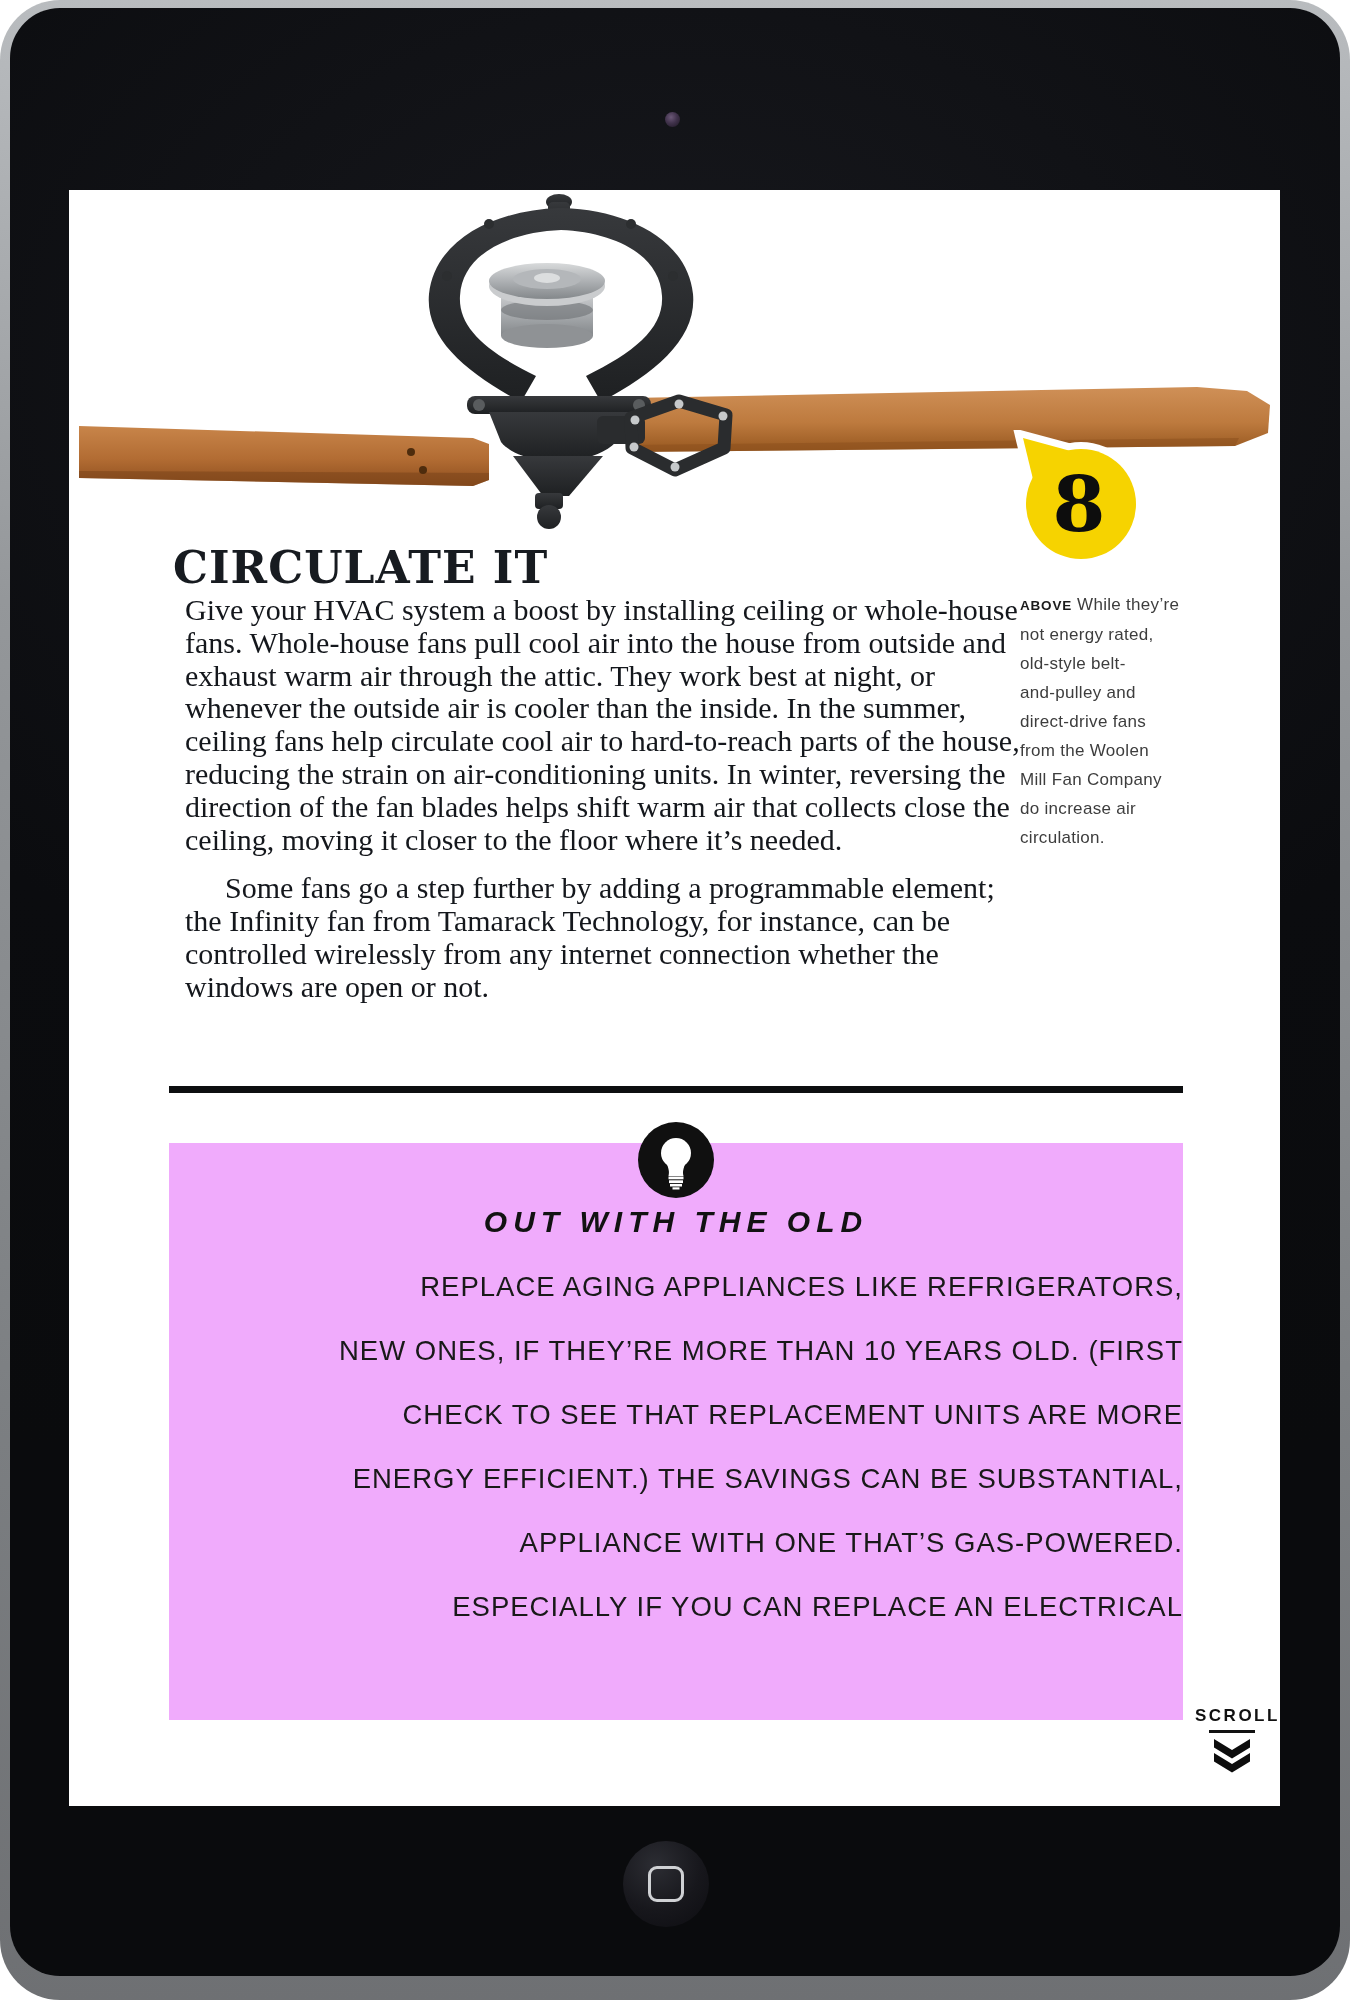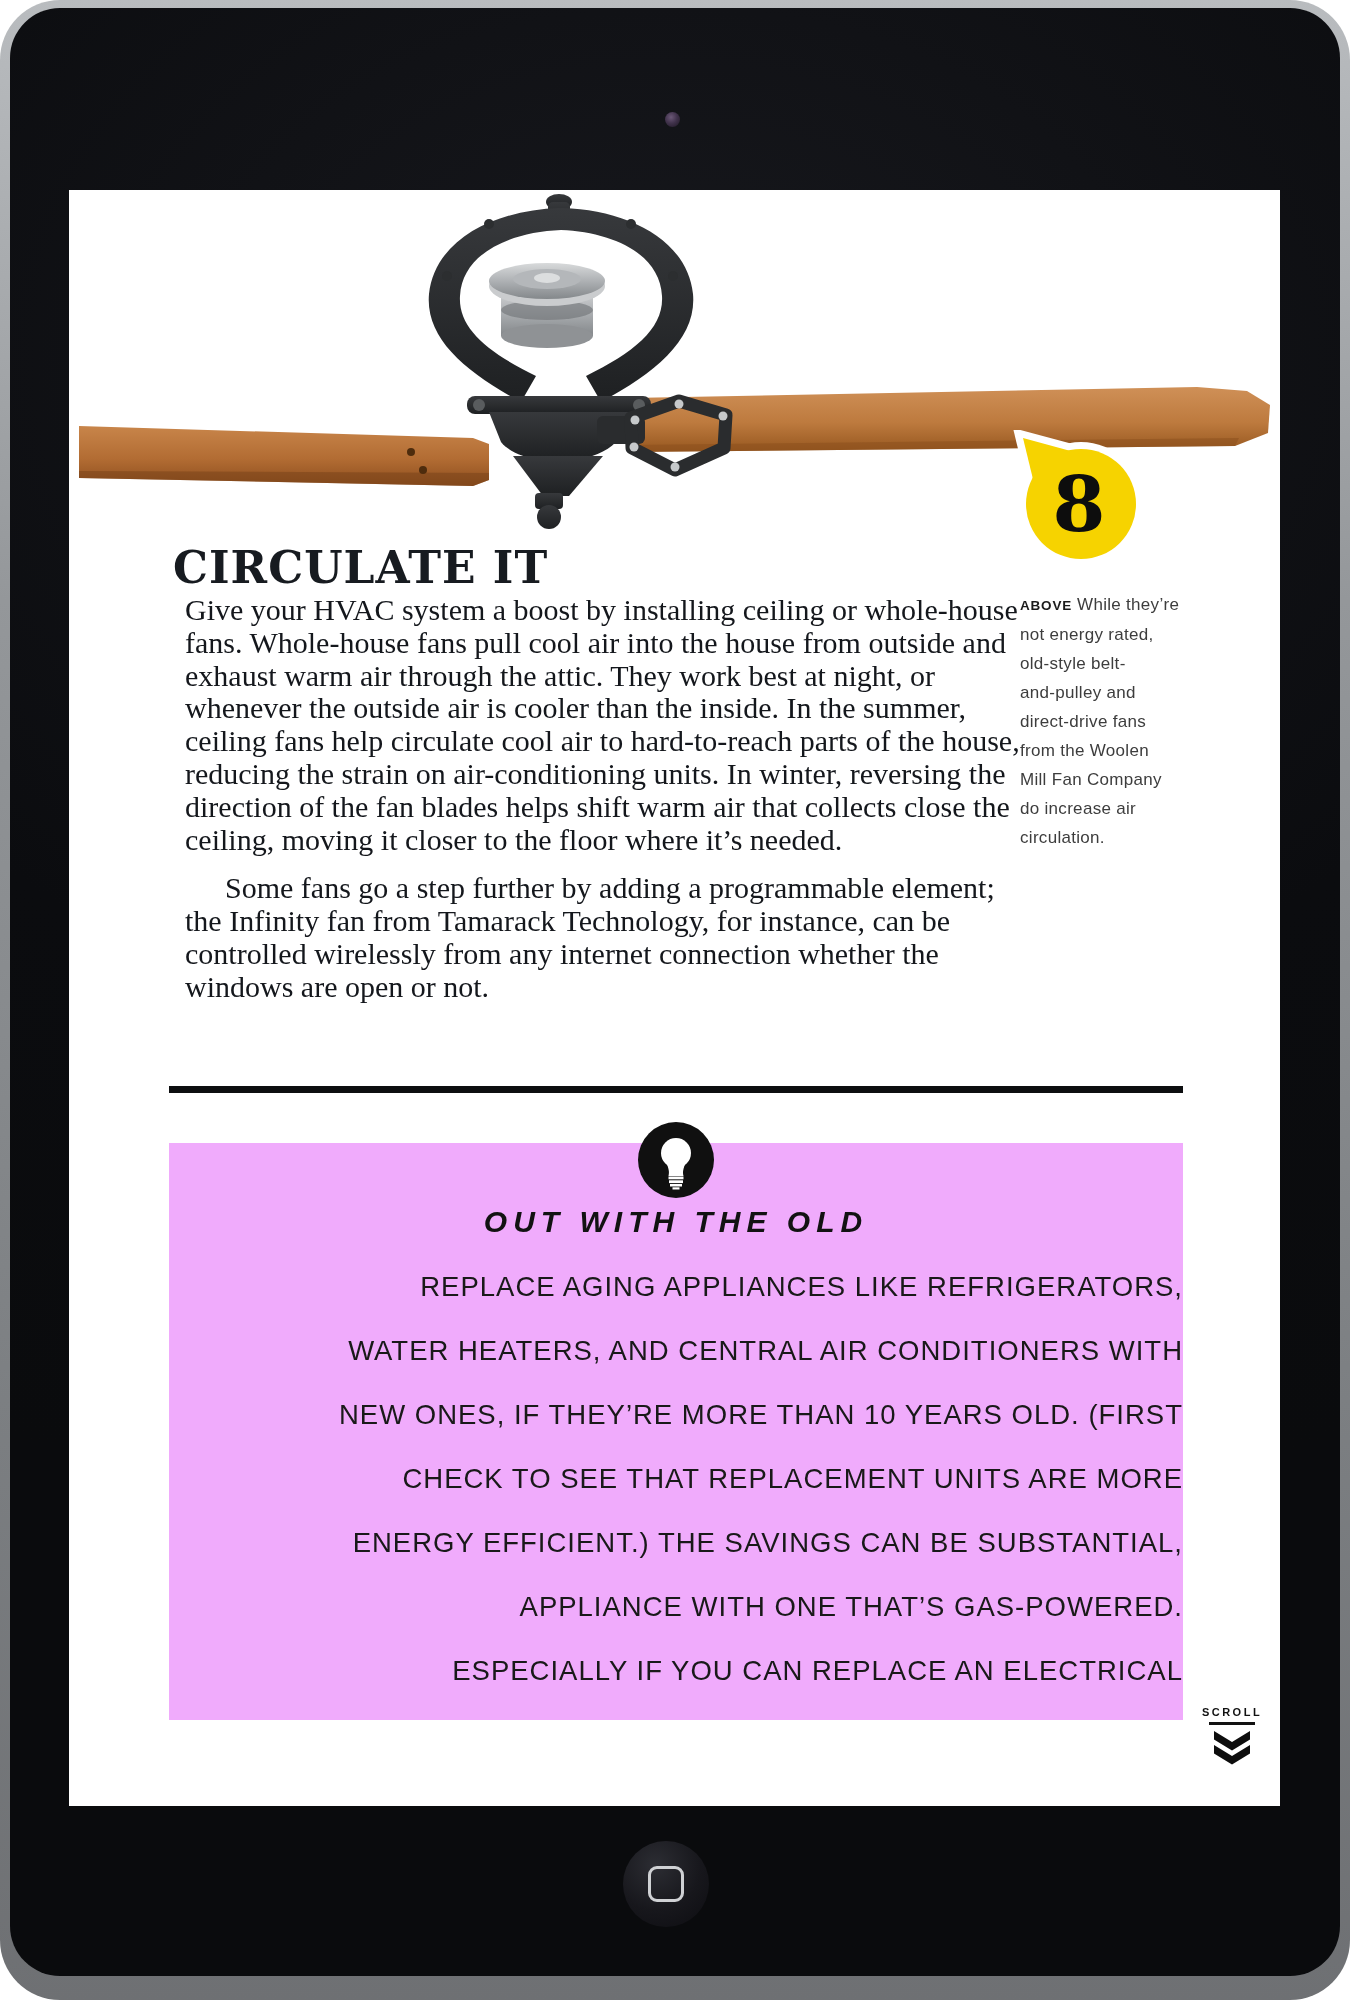--- a/index.html
+++ b/index.html
@@ -43,21 +43,21 @@
   .rule{position:absolute;left:100px;top:896px;width:1014px;height:7px;background:#0d0e10;}
 
   .tipbox{position:absolute;left:100px;top:953px;width:1014px;height:577px;background:#f0abfc;}
   .bulb{position:absolute;left:50%;top:-23px;transform:translateX(-50%);width:80px;height:80px;}
   .tip-heading{margin:62px 0 0 0;text-align:center;font-size:30px;font-weight:700;font-style:italic;
                letter-spacing:6px;color:#121212;}
   .tip-lines{margin-top:16px;text-align:right;font-size:27.5px;line-height:64px;
              letter-spacing:1px;color:#191919;}
 
   .scroll-ind{position:absolute;left:1126px;top:1516px;width:74px;text-align:center;cursor:pointer;}
-  .scroll-label{font-size:11px;font-weight:700;letter-spacing:2.5px;color:#111;}
+  .scroll-label{font-size:17px;font-weight:700;letter-spacing:2.5px;color:#111;}
   .scroll-rule{width:46px;height:0;border-top:3px solid #111;margin:4px auto 5px auto;}
 </style>
 </head>
 <body>
 
 <div class="tablet">
   <div class="frame"></div>
   <div class="bezel"></div>
   <div class="camera"></div>
 
@@ -169,21 +169,20 @@
         <circle cx="40" cy="33" r="15" fill="#ffffff"></circle>
         <path d="M 30 42 C 33 49 33.5 52 32.5 56 L 47.5 56 C 46.5 52 47 49 50 42 Z" fill="#ffffff"></path>
         <rect x="32.5" y="56.5" width="15" height="2.8" fill="#ffffff"></rect>
         <rect x="33" y="60.3" width="14" height="2.8" fill="#ffffff"></rect>
         <rect x="34" y="64" width="12" height="2.5" fill="#ffffff"></rect>
         <rect x="36.5" y="67.3" width="7" height="2.2" fill="#ffffff"></rect>
       </svg>
       <h2 class="tip-heading">OUT WITH THE OLD</h2>
       <div class="tip-lines">
         <div>REPLACE AGING APPLIANCES LIKE REFRIGERATORS,</div>
-        <div>WATER HEATERS, AND CENTRAL AIR CONDITIONERS WITH</div>
         <div>NEW ONES, IF THEY’RE MORE THAN 10 YEARS OLD. (FIRST</div>
         <div>CHECK TO SEE THAT REPLACEMENT UNITS ARE MORE</div>
         <div>ENERGY EFFICIENT.) THE SAVINGS CAN BE SUBSTANTIAL,</div>
         <div>APPLIANCE WITH ONE THAT’S GAS-POWERED.</div>
         <div>ESPECIALLY IF YOU CAN REPLACE AN ELECTRICAL</div>
       </div>
     </section>
 
     <div class="scroll-ind">
       <div class="scroll-label">SCROLL</div>

